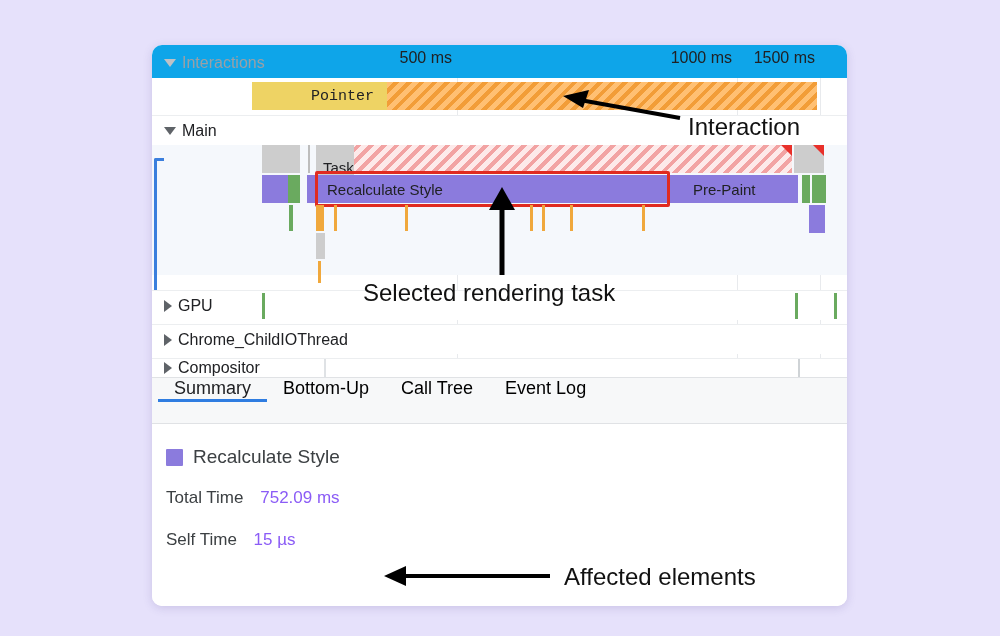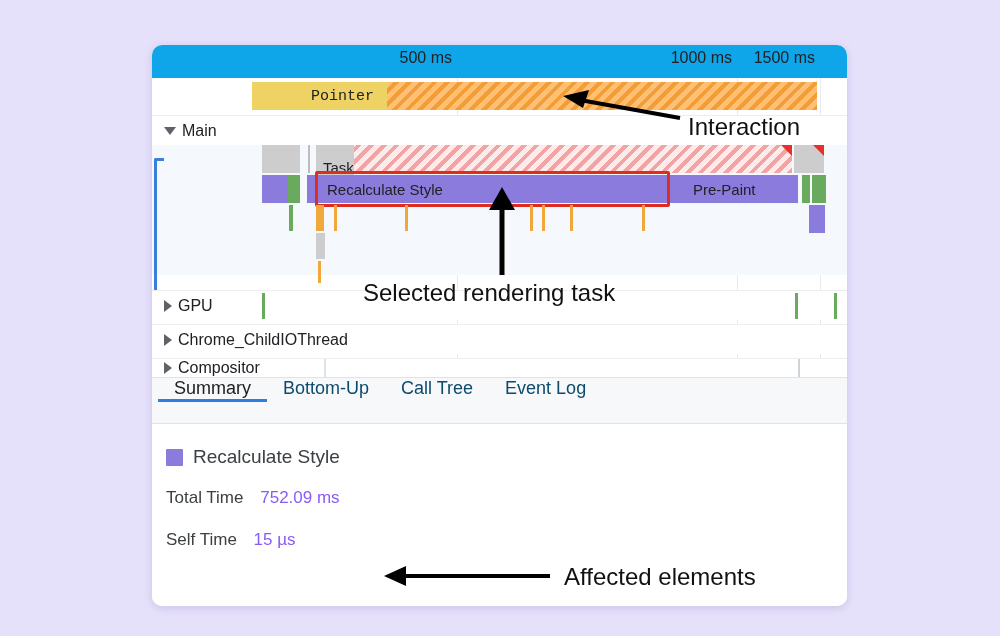--- a/index.html
+++ b/index.html
@@ -95,21 +95,21 @@
   }
 
   
   #tabs{
     position:absolute;left:0;top:332px;width:744px;height:46px;
     background:#f7f8f9;border-top:1px solid #e0e2e5;
     display:flex;align-items:flex-start;
   }
   .tab{
     display:flex;align-items:center;padding:0 16px;
-    font-size:18px;color:#0c4a6e;cursor:pointer;
+    font-size:18px;color:#000000;cursor:pointer;
     border-bottom:3px solid transparent;box-sizing:border-box;
   }
   .tab:first-child{margin-left:6px;}
   .tab.active{color:#202124;border-bottom-color:#2f7de1;}
 
   
   #summary{
     position:absolute;left:0;top:378px;width:695px;height:183px;
     background:#fff;border-top:1px solid #e0e2e5;
   }
@@ -139,20 +139,24 @@
     <div class="vline" style="left:305px;top:0;height:332px;"></div>
     <div class="vline" style="left:585px;top:0;height:332px;"></div>
     <div class="vline" style="left:668px;top:0;height:332px;"></div>
 
     <div class="ruler">
       <div class="tick" style="left:125px;width:175px;">500 ms</div>
       <div class="tick" style="left:405px;width:175px;">1000 ms</div>
       <div class="tick" style="left:488px;width:175px;">1500 ms</div>
     </div>
 
+    <div class="grp dim" id="grp-interactions" style="top:3px;">
+      <span class="tri"></span>
+      <span>Interactions</span>
+    </div>
 
     <div class="bar solid-yellow" style="left:100px;top:37px;width:60px;height:28px;"></div>
     <div class="bar solid-yellow" style="left:152px;top:37px;width:83px;height:28px;font-family:Liberation Mono, monospace;">
       <span class="lbl">Pointer</span>
     </div>
     <div class="bar hatch-orange" style="left:235px;top:37px;width:430px;height:28px;"></div>
 
     <div class="grp" style="top:70px;">
       <span class="tri"></span>
       <span>Main</span>

